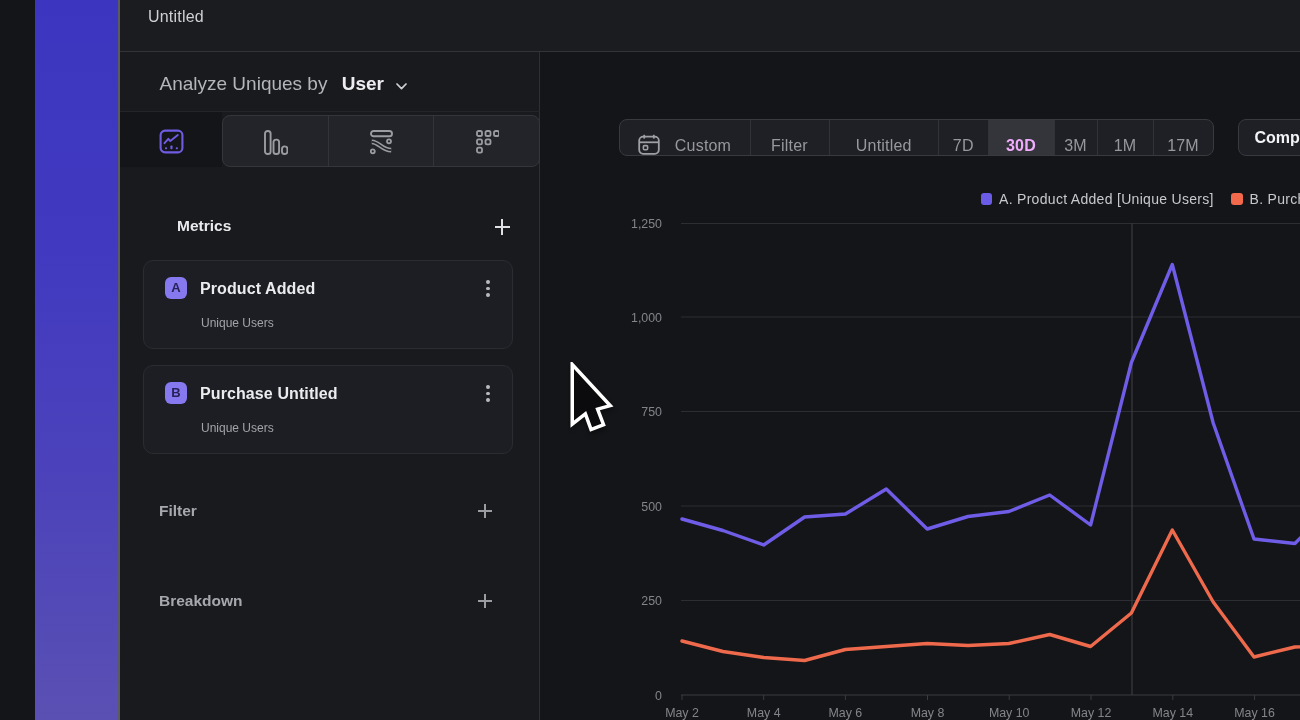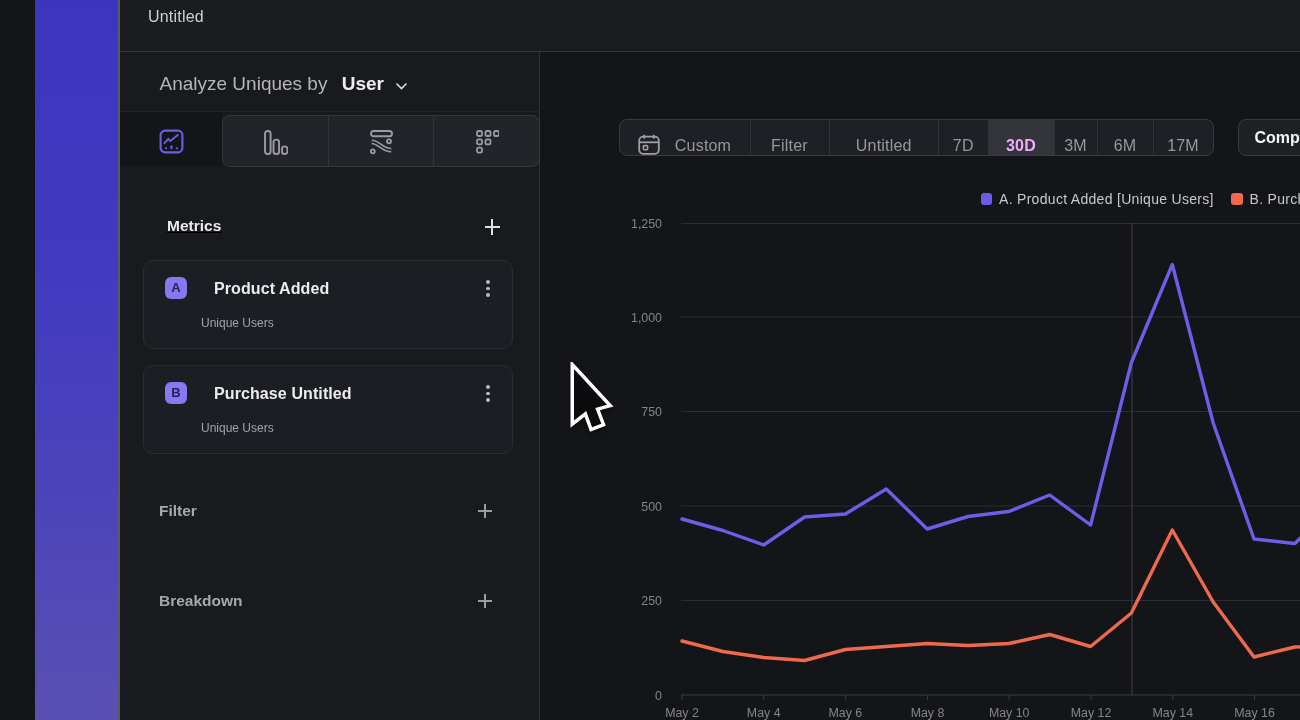--- a/index.html
+++ b/index.html
@@ -20,31 +20,31 @@
   .analyze b { color:#ededef; font-weight:700; margin-left:9px; }
   #analyzediv { position:absolute; left:0; top:59px; width:420px; height:1px; background:#242529; }
 
   #tabrow { position:absolute; left:0; top:60px; width:420px; height:107px; }
   #tabsel { position:absolute; left:0; top:0; width:102px; height:55px; background:#141519; }
   #tabgroup { position:absolute; left:102px; top:3px; width:318px; height:52px; background:#232429; border:1px solid #35363b; border-radius:8px; }
   .tg-div { position:absolute; top:0; width:1px; height:50px; background:#333439; }
 
   .micon { position:absolute; }
 
-  #metricshead { position:absolute; left:47px; top:163px; width:333px; height:22px; line-height:22px;text-decoration:underline; }
+  #metricshead { position:absolute; left:57px; top:163px; width:333px; height:22px; line-height:22px; }
   #metricshead .t { font-size:15.5px; font-weight:700; color:#e9eaec; }
   .plus { position:absolute; }
   .plus:before, .plus:after { content:""; position:absolute; background:#dfe0e2; }
   .plus.dim:before, .plus.dim:after { background:#9b9ca1; }
   .plus:before { left:50%; top:0; width:1.8px; height:100%; margin-left:-0.9px; }
   .plus:after { top:50%; left:0; height:1.8px; width:100%; margin-top:-0.9px; }
 
   .card { position:absolute; left:23px; width:370px; height:89px; background:#1d1e23; border:1px solid #2b2c32; border-radius:10px; }
   .badge { position:absolute; left:21px; top:16px; width:22px; height:22px; border-radius:6px; background:#8678ee; color:#272258; font-size:13px; font-weight:700; text-align:center; line-height:22px; }
-  .cardtitle { position:absolute; left:70px; top:18.6px; font-size:16px; font-weight:700; color:#ebecee; letter-spacing:.1px; }
+  .cardtitle { position:absolute; left:56px; top:18.6px; font-size:16px; font-weight:700; color:#ebecee; letter-spacing:.1px; }
   .cardsub { position:absolute; left:57px; top:55px; font-size:12px; color:#a3a4aa; }
   .kebab { position:absolute; right:22px; top:19px; width:4px; }
   .kebab i { display:block; width:3.8px; height:3.8px; border-radius:50%; background:#b9babe; margin-bottom:2.9px; }
 
   .secrow { position:absolute; left:39px; width:333px; height:22px; line-height:22px; }
   .secrow .t { font-size:15.5px; font-weight:700; color:#a7a8ae; }
 
   #rightpanel { left:506px; top:52px; width:794px; height:668px; background:#141518; }
 
   #timebar { position:absolute; left:77.5px; top:67px; height:37px; background:#1f2025; border:1px solid #393a3f; border-radius:8px; display:flex; }
@@ -150,21 +150,21 @@
           <line x1="15.8" y1="0.8" x2="15.8" y2="4.6" stroke="#9fa0a5" stroke-width="1.8"></line>
           <rect x="5.4" y="11.6" width="4.2" height="4.2" rx="1" fill="none" stroke="#9fa0a5" stroke-width="1.6"></rect>
         </svg>
         <span>Custom</span>
       </div>
       <div class="seg" style="width:79px">Filter</div>
       <div class="seg" style="width:109.5px">Untitled</div>
       <div class="seg" style="width:49.5px">7D</div>
       <div class="seg on" style="width:66px">30D</div>
       <div class="seg" style="width:43px">3M</div>
-      <div class="seg" style="width:56px">6M</div>
+      <div class="seg" style="width:56px">1M</div>
       <div class="seg" style="width:59px">17M</div>
     </div>
     <div id="compare">Compare</div>
     <div class="legend" style="left:439.5px"><span class="sw" style="background:#6b5ce8"></span>A. Product Added [Unique Users]</div>
     <div class="legend" style="left:690px"><span class="sw" style="background:#f2694b"></span>B. Purchase Completed [Unique Users]</div>
   </div>
 
   <svg class="abs" style="left:0;top:0" width="1300" height="720" viewBox="0 0 1300 720">
     <g stroke="#2d2e33" stroke-width="1">
       <line x1="646" y1="223.5" x2="1300" y2="223.5"></line>

